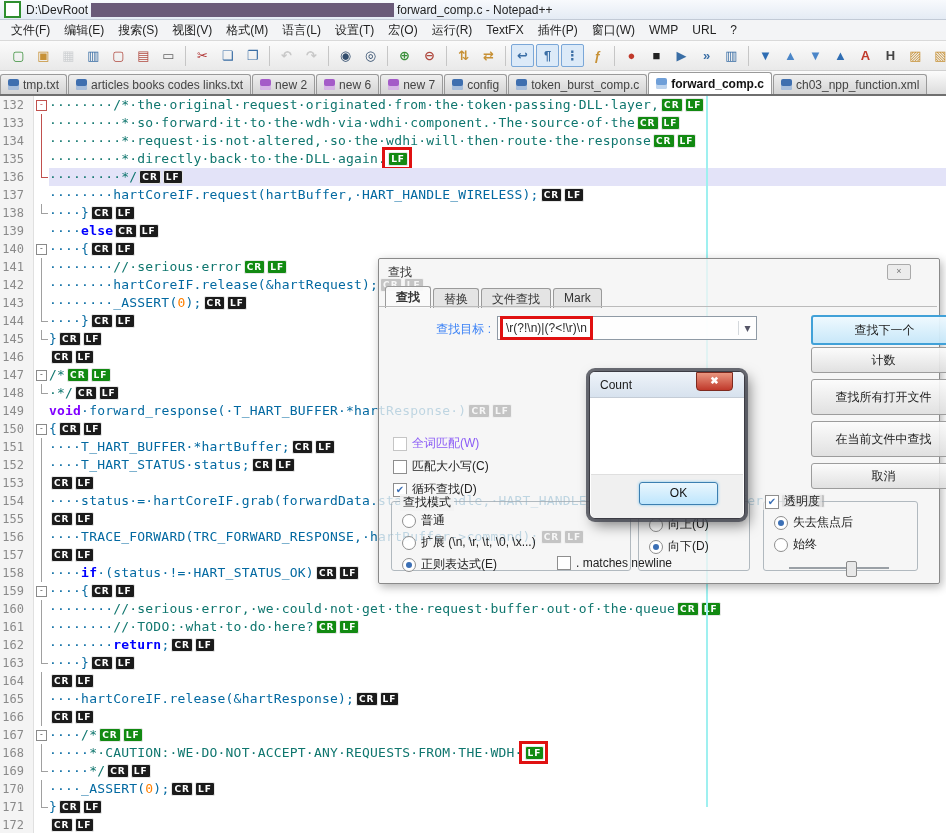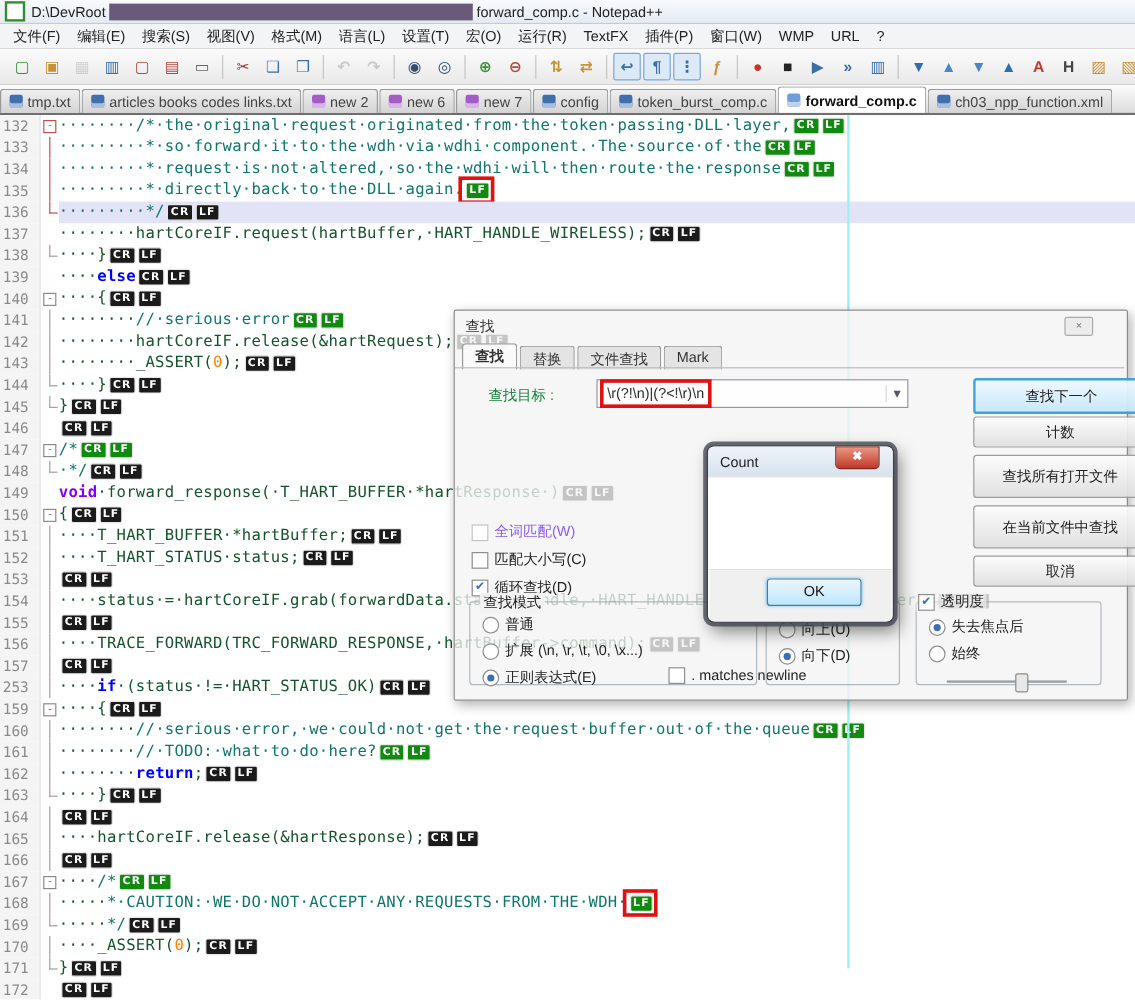--- a/index.html
+++ b/index.html
@@ -43,39 +43,39 @@
     background:#fff;font:8px/8px "DejaVu Sans Mono",monospace;text-align:center;color:#555;z-index:1}
   .fbox.hot{border-color:#c0504d;color:#c0504d}
   .fline{position:absolute;left:7px;top:0;bottom:0;width:1px;background:#a0a0a0}
   .fline.hot{background:#c0504d}
   .fendv{position:absolute;left:7px;top:0;width:1px;height:10px;background:#a0a0a0}
   .fendh{position:absolute;left:7px;top:9px;width:7px;height:1px;background:#a0a0a0}
   .fendv.hot,.fendh.hot{background:#c0504d}
   .code{flex:1;white-space:pre;font:13px/18px "DejaVu Sans Mono",monospace;letter-spacing:.2px;color:#000}
   .row.cur .code{background:#e3e3f8}
   .sc{color:#0f766e}.sk{color:#0000ff;font-weight:bold}.st{color:#8000ff;font-weight:bold}
-  .sn{color:#ff8000}.sd{color:#14532d}
+  .sn{color:#ff8000}.sd{color:#0369a1}
   .eol{display:inline-block;font:bold 9px/12px "DejaVu Sans",sans-serif;color:#fff;background:#1b1b1b;
     padding:0 2px;margin-left:2px;border-radius:2px;vertical-align:1px;letter-spacing:1px;border:1px solid #e8e8e8}
   .eol.g{background:#128a12}
   #edgeline{position:absolute;left:706px;top:0;width:2px;height:711px;background:#9ff0f0;z-index:3;pointer-events:none}
   .redbox{outline:3px solid #e01111;outline-offset:1px}
   
   #find-dialog{position:absolute;left:378px;top:258px;width:560px;height:324px;
     background:rgba(243,243,243,.78);border:1px solid #8a8a8a;border-radius:2px;
     box-shadow:2px 3px 10px rgba(0,0,0,.30);z-index:10;font-size:12px}
   .fd-title{position:absolute;left:9px;top:5px;color:#333}
   .fd-close{position:absolute;left:508px;top:5px;width:22px;height:14px;border:1px solid #aaa;
     border-radius:2px;background:rgba(235,235,235,.9);color:#777;font:9px/13px sans-serif;text-align:center}
   .fd-tabs{position:absolute;left:6px;top:27px;display:flex;align-items:flex-end}
   .fd-tab{height:17px;padding:2px 10px 0;border:1px solid #9a9a9a;border-bottom:none;margin-right:2px;
     border-radius:3px 3px 0 0;background:rgba(224,224,224,.85);color:#333}
   .fd-tab.active{background:rgba(250,250,250,.95);height:19px;font-weight:bold}
   .fd-tabline{position:absolute;left:0;top:47px;width:558px;height:1px;background:#bbb}
-  .fd-label{position:absolute;left:28px;top:62px;width:84px;color:#15803d}
+  .fd-label{position:absolute;left:28px;top:62px;width:84px;text-align:right;color:#3b82f6}
   .fd-combo{position:absolute;left:118px;top:57px;width:258px;height:22px;border:1px solid #8f9aa5;
     background:rgba(255,255,255,.88);display:flex;align-items:center}
   .fd-combo-text{font:12px/16px "Liberation Sans",sans-serif;color:#2c2c2c;margin-left:6px;padding:0 2px}
   .fd-combo-arrow{margin-left:auto;width:17px;text-align:center;color:#556;border-left:1px solid rgba(150,160,170,.4)}
   .btn{position:absolute;left:432px;width:143px;border:1px solid #9c9c9c;border-radius:3px;
     background:linear-gradient(rgba(252,252,252,.92),rgba(223,223,223,.92));
     color:#222;display:flex;align-items:center;justify-content:center}
   .btn.default{border:2px solid #41a1d8;background:linear-gradient(rgba(238,249,255,.95),rgba(198,231,249,.95))}
   .fd-check{position:absolute;left:14px;display:flex;align-items:center;white-space:nowrap}
   .cb{width:12px;height:12px;border:1px solid #8e8e8e;background:rgba(255,255,255,.92);display:inline-block;
@@ -402,21 +402,21 @@
         <span class="code"><span class="sd">····TRACE_FORWARD(TRC_FORWARD_RESPONSE,·hartBuffer-&gt;command);</span><span class="eol">CR</span><span class="eol">LF</span></span>
       </div>
       <div class="row">
         <span class="lnum">157</span>
         <span class="fold">
           <span class="fline"></span>
         </span>
         <span class="code"><span class="eol">CR</span><span class="eol">LF</span></span>
       </div>
       <div class="row">
-        <span class="lnum">253</span>
+        <span class="lnum">158</span>
         <span class="fold">
           <span class="fline"></span>
         </span>
         <span class="code"><span class="sd">····</span><span class="sk">if</span><span class="sd">·(status·!=·HART_STATUS_OK)</span><span class="eol">CR</span><span class="eol">LF</span></span>
       </div>
       <div class="row">
         <span class="lnum">159</span>
         <span class="fold">
           <span class="fbox">-</span>
         </span>

